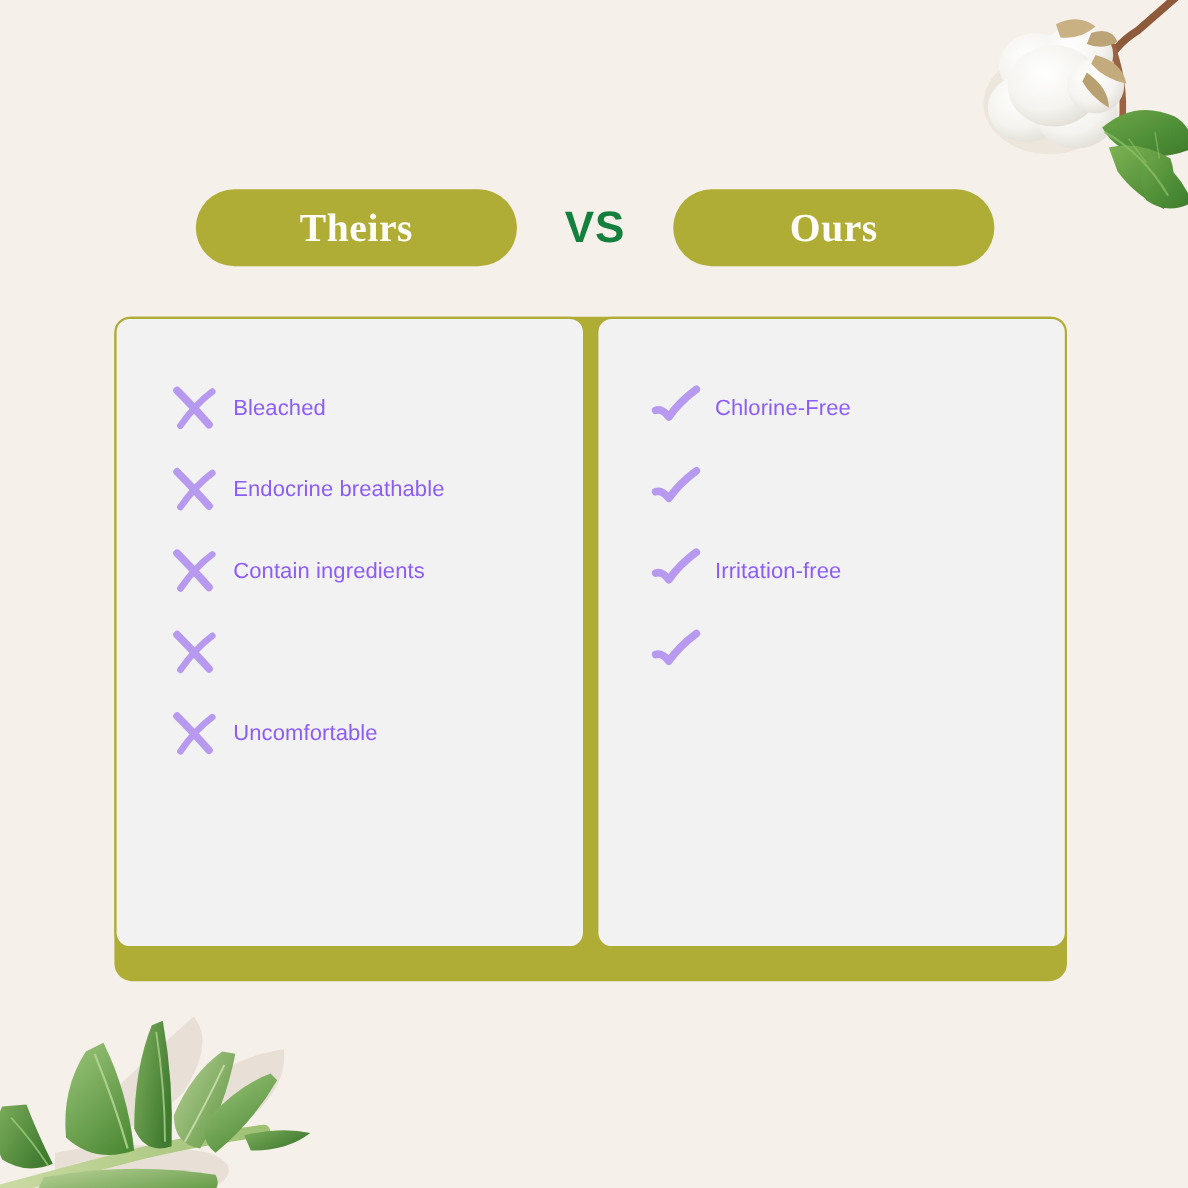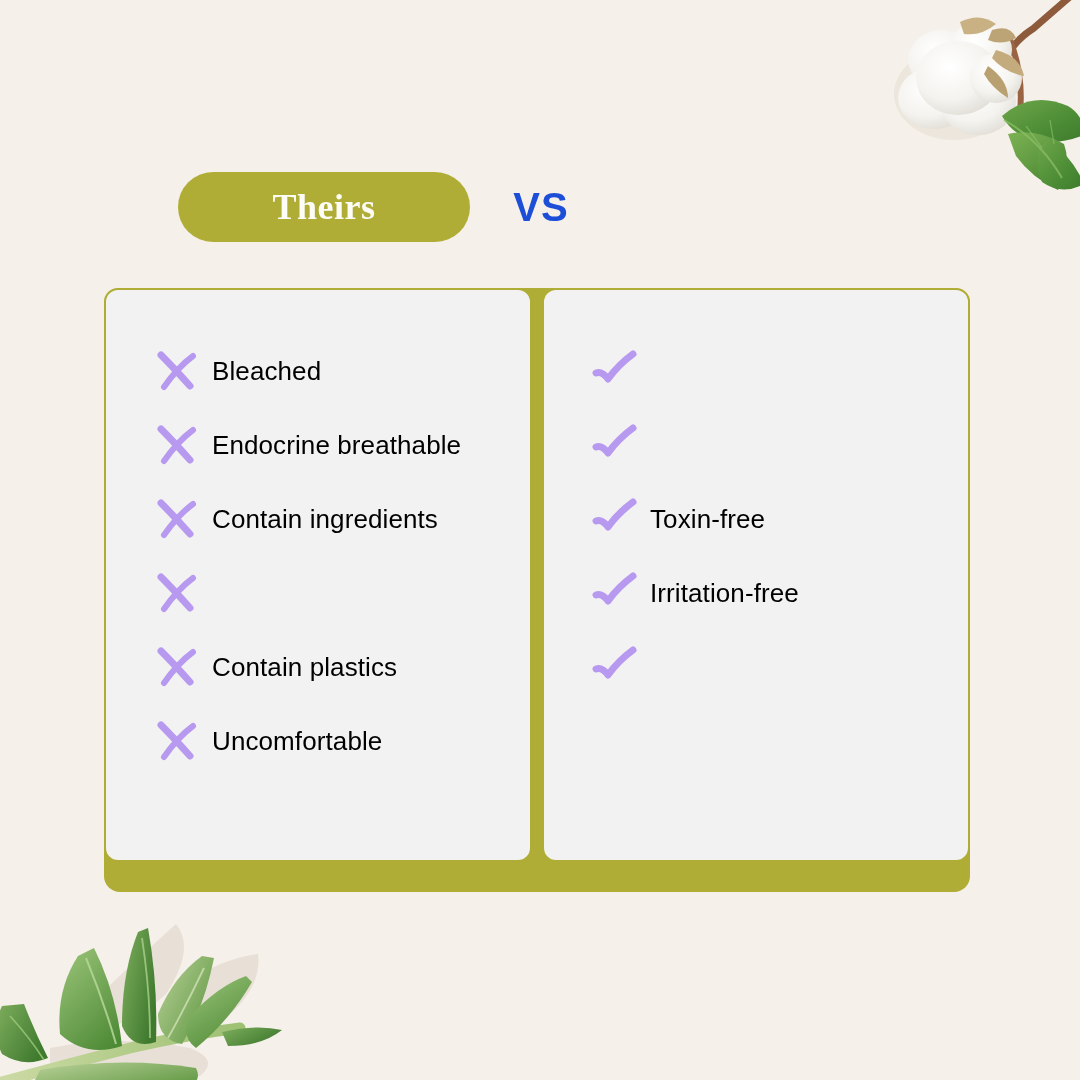--- a/index.html
+++ b/index.html
@@ -73,21 +73,21 @@
     left: 470px;
     top: 0;
     width: 142px;
     height: 70px;
     display: flex;
     align-items: center;
     justify-content: center;
     font-family: "Liberation Sans", sans-serif;
     font-weight: bold;
     font-size: 40px;
-    color: #1d4ed8;
+    color: #15803d;
     letter-spacing: 1px;
   }
 
   
   #board {
     position: absolute;
     left: 104px;
     top: 288px;
     width: 866px;
     height: 604px;
@@ -133,22 +133,22 @@
   }
   .item-icon {
     width: 46px;
     height: 44px;
     flex: 0 0 46px;
     display: block;
     margin-right: 12px;
   }
   .item-label {
     font-family: "Liberation Sans", sans-serif;
-    font-size: 26px;
-    color: #000000;
+    font-size: 20px;
+    color: #8b5cf6;
     letter-spacing: 0.1px;
     white-space: nowrap;
   }
 </style>
 </head>
 <body>
 
 <div id="stage">
 
   <svg id="cotton-decor" class="decor" viewBox="0 0 200 240">
@@ -239,20 +239,23 @@
 
     <path d="M50 172 Q130 158 206 170 Q214 186 190 190 Q110 192 44 184 Z" fill="url(#bl3)"></path>
     <path d="M232 134 Q266 126 292 132 Q272 148 238 148 Z" fill="url(#bl1)"></path>
   </svg>
 
   <div id="header-row">
     <div class="pill" id="pill-theirs">
       <span class="pill-label">Theirs</span>
     </div>
     <div id="vs-label">VS</div>
+    <div class="pill" id="pill-ours">
+      <span class="pill-label">Ours</span>
+    </div>
   </div>
 
   <div id="board">
     <div id="board-backing"></div>
     <div id="cards">
 
       <div class="card" id="card-theirs">
         <ul class="item-list" id="list-theirs">
             <li class="item">
               <svg class="item-icon" viewBox="0 0 46 44">
@@ -279,49 +282,37 @@
               <svg class="item-icon" viewBox="0 0 46 44">
                 <path d="M7 6 Q20 19 36 37" stroke="#b79af0" stroke-width="7" fill="none" stroke-linecap="round"></path>
                 <path d="M39 7 Q24 18 10 38" stroke="#b79af0" stroke-width="6" fill="none" stroke-linecap="round"></path>
               </svg>
             </li>
             <li class="item">
               <svg class="item-icon" viewBox="0 0 46 44">
                 <path d="M7 6 Q20 19 36 37" stroke="#b79af0" stroke-width="7" fill="none" stroke-linecap="round"></path>
                 <path d="M39 7 Q24 18 10 38" stroke="#b79af0" stroke-width="6" fill="none" stroke-linecap="round"></path>
               </svg>
-              <span class="item-label">Contain plastics</span>
-            </li>
-            <li class="item">
-              <svg class="item-icon" viewBox="0 0 46 44">
-                <path d="M7 6 Q20 19 36 37" stroke="#b79af0" stroke-width="7" fill="none" stroke-linecap="round"></path>
-                <path d="M39 7 Q24 18 10 38" stroke="#b79af0" stroke-width="6" fill="none" stroke-linecap="round"></path>
-              </svg>
               <span class="item-label">Uncomfortable</span>
             </li>
           </ul>
       </div>
 
       <div class="card" id="card-ours">
         <ul class="item-list" id="list-ours">
             <li class="item">
               <svg class="item-icon" viewBox="0 0 46 44">
                 <path d="M4 24 Q10 22 16 30 Q26 16 41 5" stroke="#b79af0" stroke-width="7" fill="none" stroke-linecap="round" stroke-linejoin="round"></path>
               </svg>
+              <span class="item-label">Chlorine-Free</span>
             </li>
             <li class="item">
               <svg class="item-icon" viewBox="0 0 46 44">
                 <path d="M4 24 Q10 22 16 30 Q26 16 41 5" stroke="#b79af0" stroke-width="7" fill="none" stroke-linecap="round" stroke-linejoin="round"></path>
               </svg>
-            </li>
-            <li class="item">
-              <svg class="item-icon" viewBox="0 0 46 44">
-                <path d="M4 24 Q10 22 16 30 Q26 16 41 5" stroke="#b79af0" stroke-width="7" fill="none" stroke-linecap="round" stroke-linejoin="round"></path>
-              </svg>
-              <span class="item-label">Toxin-free</span>
             </li>
             <li class="item">
               <svg class="item-icon" viewBox="0 0 46 44">
                 <path d="M4 24 Q10 22 16 30 Q26 16 41 5" stroke="#b79af0" stroke-width="7" fill="none" stroke-linecap="round" stroke-linejoin="round"></path>
               </svg>
               <span class="item-label">Irritation-free</span>
             </li>
             <li class="item">
               <svg class="item-icon" viewBox="0 0 46 44">
                 <path d="M4 24 Q10 22 16 30 Q26 16 41 5" stroke="#b79af0" stroke-width="7" fill="none" stroke-linecap="round" stroke-linejoin="round"></path>

